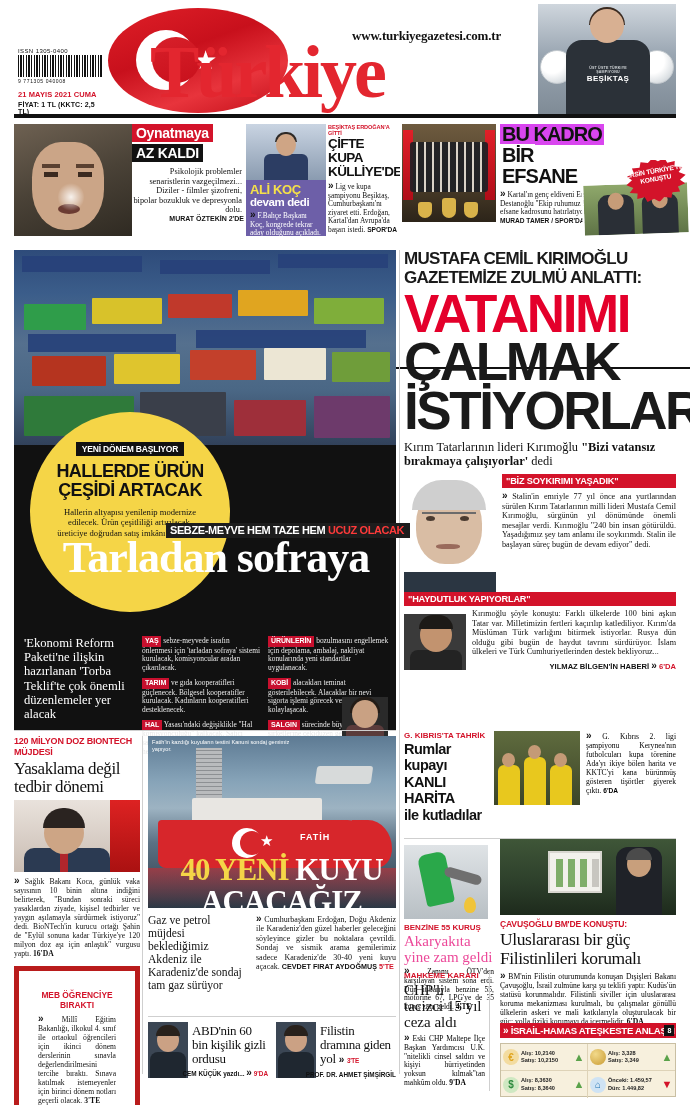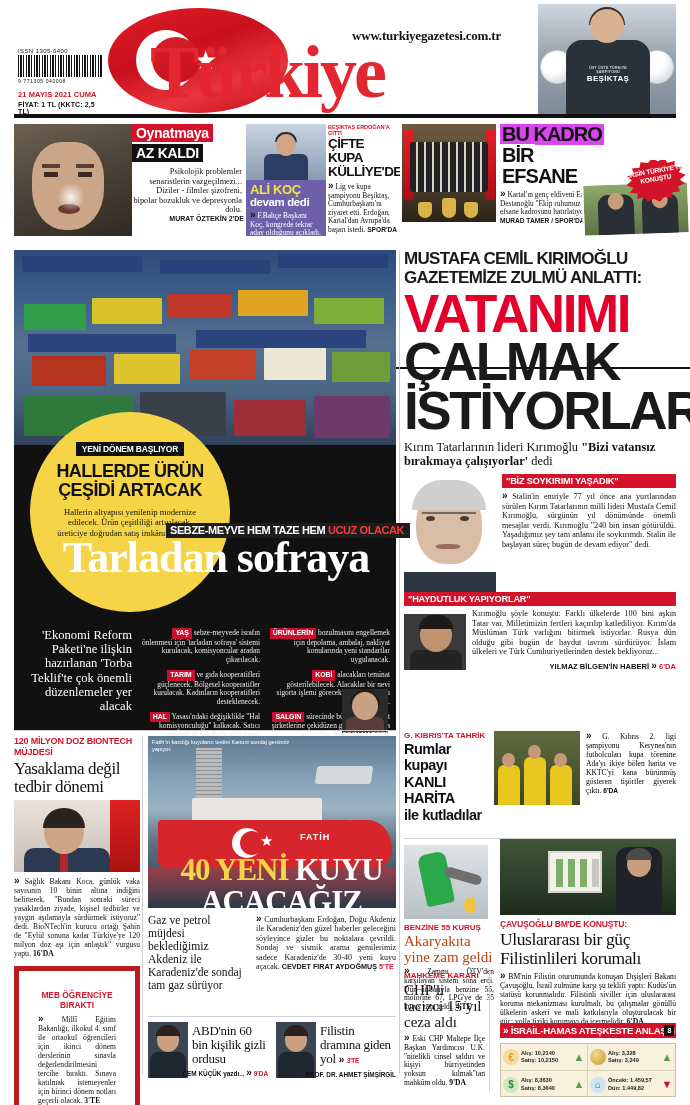--- a/index.html
+++ b/index.html
@@ -136,21 +136,21 @@
      font-family:"Liberation Sans",sans-serif; font-weight:bold; font-size:11px; color:#fff; letter-spacing:-.4px;
      padding-left:4px; line-height:15px;}
   .sebze-bar .r { color:#ff3a3a; }
   .main-h { position:absolute; left:16px; top:288px; width:372px; z-index:6; }
   .main-h .l1 { font-family:"Liberation Serif",serif; font-weight:bold; font-size:44px; line-height:40px;
      color:#fff; letter-spacing:-1px; text-align:center;}
   .main-h .l2 { font-family:"Liberation Sans",sans-serif; font-weight:bold; font-size:42px; line-height:42px;
      color:#fff; letter-spacing:-1.4px; text-align:center; margin-top:2px;}
 
   .ml-cols { position:absolute; left:10px; top:378px; width:366px; height:98px; color:#fff; }
-  .mlc { position:absolute; top:0;text-align:right; }
+  .mlc { position:absolute; top:8px; }
   .mlc1 { left:0; width:108px; font-size:12.6px; line-height:14.2px; font-family:"Liberation Serif",serif;}
   .mlc2 { left:118px; width:118px; }
   .mlc3 { left:244px; width:122px; }
   .tagline { font-family:"Liberation Sans",sans-serif; font-weight:bold; font-size:7px; color:#fff;
      background:#c8102e; padding:1px 3px; display:inline-block; letter-spacing:-.1px;}
   .tagline.o { background:#c8102e; }
   .mini-p { font-size:7.4px; line-height:8.7px; margin-bottom:5px; color:#e8e8e8; }
   .anchor-photo { position:absolute; right:2px; bottom:12px; width:46px; height:44px; background:#2a2a2a; overflow:hidden;}
   .anchor-photo .hh { position:absolute; left:10px; top:3px; width:26px; height:28px; border-radius:50%; background:#c9a183;}
   .anchor-photo .hr2 { position:absolute; left:8px; top:0px; width:30px; height:16px; border-radius:15px 15px 0 0; background:#241c16;}
@@ -271,21 +271,21 @@
   .kb-body { position:absolute; left:182px; top:4px; width:90px; font-size:7.6px; line-height:9px; text-align:justify;}
   .kb-body .pg { font-family:"Liberation Sans",sans-serif; font-weight:bold; font-size:6.6px;}
 
   .fuel { position:relative; height:128px;padding-left:25px; }
   .fuel-photo { position:absolute; left:0; top:6px; width:84px; height:74px; overflow:hidden;
      background:linear-gradient(180deg,#dfe3e6,#b8bfc4);}
   .nozzle { position:absolute; left:18px; top:8px; width:28px; height:52px; background:#2aa84a; border-radius:8px 8px 4px 4px; transform:rotate(-12deg);}
   .nozzle-h { position:absolute; left:40px; top:26px; width:38px; height:10px; background:#6f6f6f; border-radius:5px; transform:rotate(16deg);}
   .drop { position:absolute; left:60px; top:58px; width:12px; height:16px; background:#f0c43a; border-radius:50% 50% 50% 50%/60% 60% 40% 40%;}
   .fu-k { position:absolute; left:0; top:84px; font-family:"Liberation Sans",sans-serif; font-weight:bold; font-size:8px; color:#d3132a;}
-  .fu-h { position:absolute; left:0; top:94px; width:90px; font-family:"Liberation Serif",serif; font-size:15px; line-height:16px; color:#c2410c;}
+  .fu-h { position:absolute; left:0; top:94px; width:90px; font-family:"Liberation Serif",serif; font-size:15px; line-height:16px; color:#ec4899;}
   .fu-b { position:absolute; left:0; top:128px; width:90px; font-size:7.5px; line-height:8.8px; text-align:justify;}
   .cav-photo { position:absolute; left:96px; top:0; width:176px; height:76px; overflow:hidden;
      background:linear-gradient(180deg,#3f5638 0%,#2c3e2a 60%,#1d2a1c 100%);}
   .cav-photo .man { position:absolute; right:14px; top:8px; width:46px; height:68px; background:#1f2228; border-radius:12px 12px 0 0;}
   .cav-photo .man .f { position:absolute; left:11px; top:4px; width:24px; height:26px; border-radius:50%; background:#c89f7c;}
   .cav-photo .man .hr5 { position:absolute; left:10px; top:1px; width:26px; height:12px; border-radius:13px 13px 0 0; background:#4b4b4b;}
   .cav-photo .paper { position:absolute; left:48px; top:12px; width:54px; height:42px; background:#f2f1ec; border:2px solid #d8d6d0;}
   .cav-photo .paper i { position:absolute; top:6px; width:7px; height:28px; background:#7fae6a; display:block;}
   .cav-photo .paper i:nth-child(1){left:6px;} .cav-photo .paper i:nth-child(2){left:18px;}
   .cav-photo .paper i:nth-child(3){left:30px;} .cav-photo .paper i:nth-child(4){left:42px; background:#c8c6c0;}

